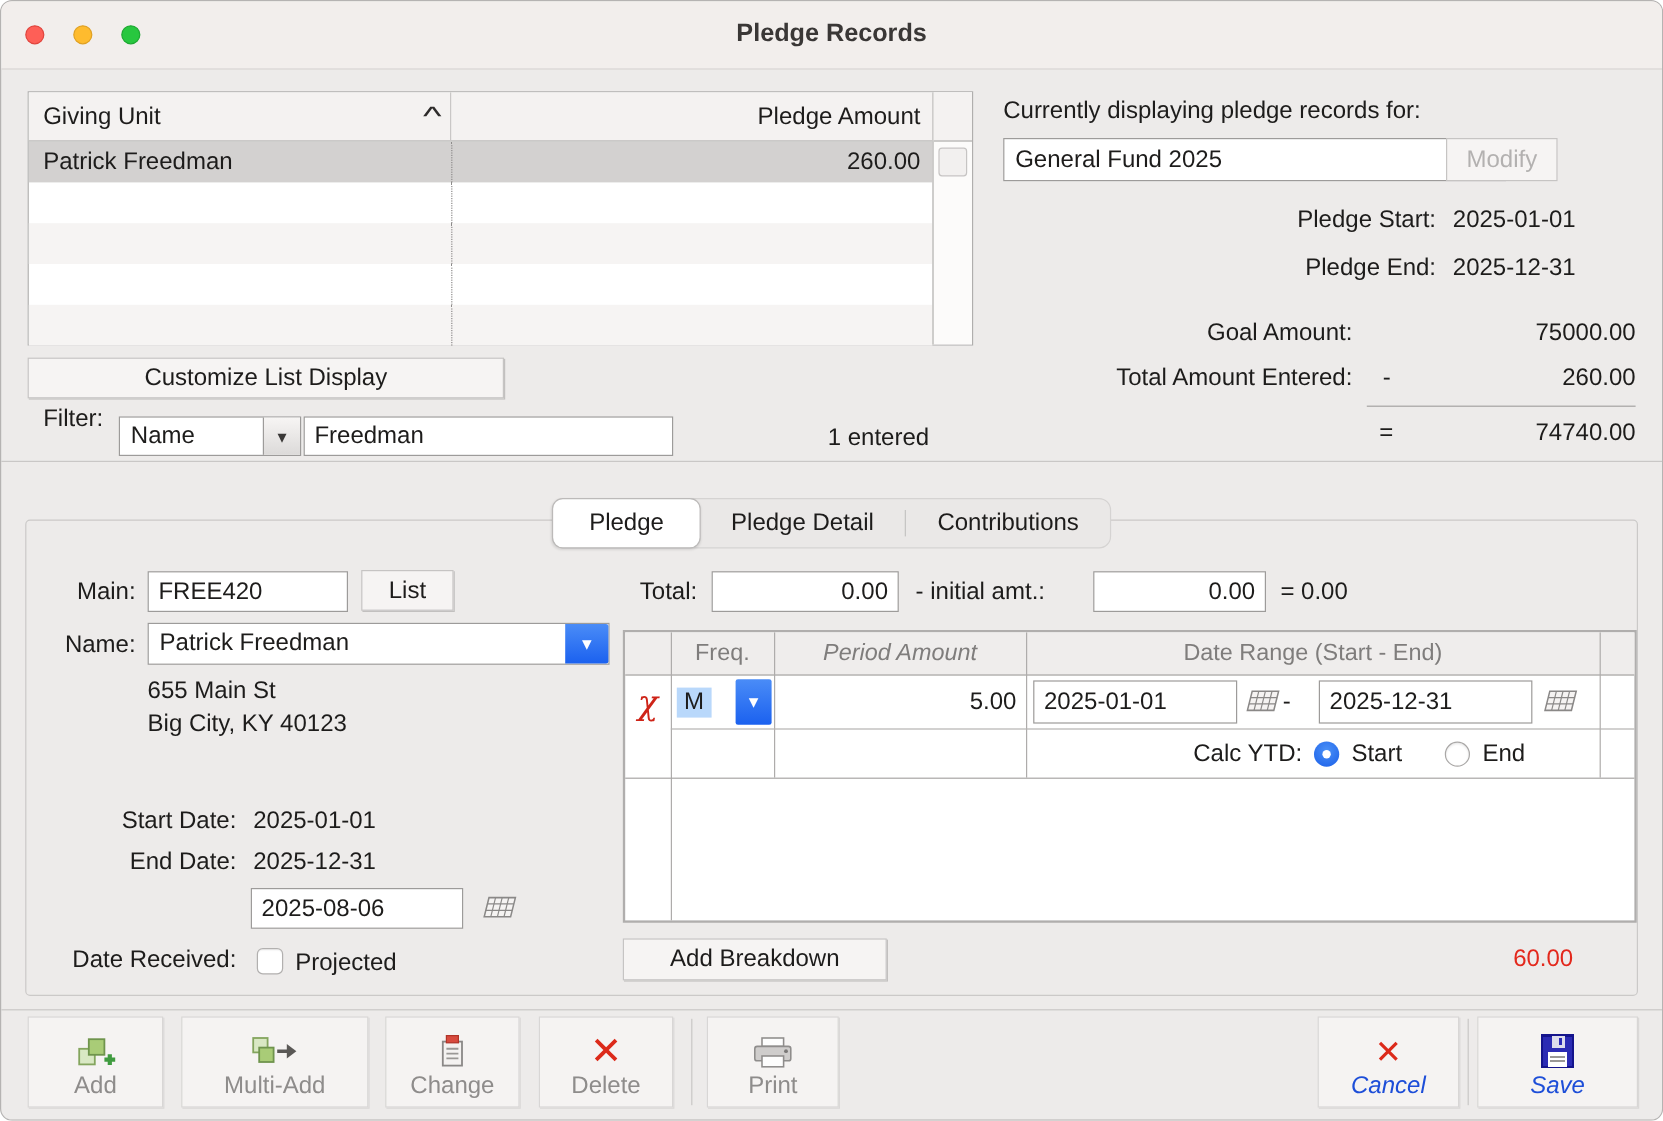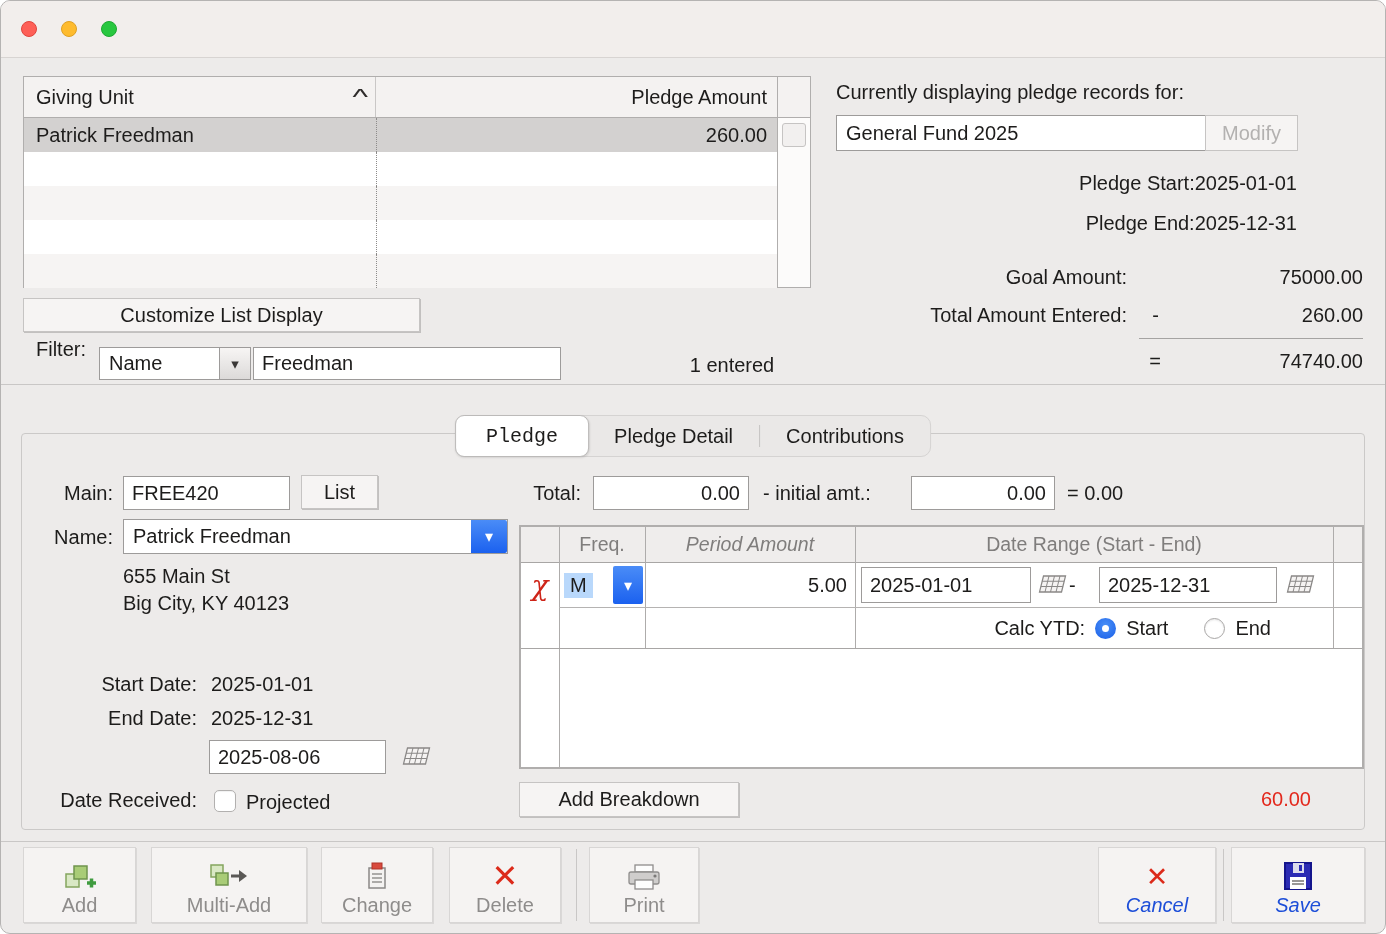--- a/index.html
+++ b/index.html
@@ -59,21 +59,21 @@
   #customize-btn { left:22px; top:297px; width:397px; height:34px; line-height:32px; }
   #filter-label { position:absolute; left:35px; top:331px; line-height:34px; }
   #filter-combo { left:98px; top:346px; width:152px; height:33px; }
   #filter-input { left:252px; top:346px; width:308px; height:33px; }
   #entered-count { position:absolute; left:656px; top:347px; width:150px; text-align:center; line-height:34px; }
 
   
   #fund-heading { position:absolute; left:835px; top:80px; }
   #fund-combo { left:835px; top:114px; width:419px; height:36px; }
   #modify-btn { left:1204px; top:114px; width:93px; height:36px; line-height:34px; color:#b3b1b0; box-shadow:none; }
-  .fund-daterow { position:absolute; right:88px; display:flex; }
+  .fund-daterow { position:absolute; right:72px; display:flex; gap:14px; }
   #pledge-start-row { top:171px; }
   #pledge-end-row { top:211px; }
   #goal-label { position:absolute; right:258px; top:265px; }
   #goal-value { position:absolute; right:22px; top:265px; }
   #total-entered-label { position:absolute; right:258px; top:303px; }
   #minus-sign { position:absolute; right:226px; top:303px; }
   #total-entered-value { position:absolute; right:22px; top:303px; }
   #sub-rule { position:absolute; right:22px; width:224px; top:337px; border-top:1px solid #a5a3a2; }
   #equals-sign { position:absolute; right:224px; top:349px; }
   #remaining-value { position:absolute; right:22px; top:349px; }
@@ -81,21 +81,21 @@
   #section-divider { position:absolute; left:0; right:0; top:383px; height:1px; background:#c9c7c6; }
 
   
   #detail-box { position:absolute; left:20px; top:432px; width:1344px; height:397px;
                 border:1px solid #cbc9c8; border-radius:4px; }
   #tab-strip { position:absolute; left:50%; top:414px; transform:translateX(-50%);
                height:42px; display:flex; align-items:stretch; background:#eae8e7;
                border:1px solid #d5d3d2; border-radius:10px; }
   .tab { display:flex; align-items:center; padding:0 26px; font-size:20px; white-space:nowrap; }
   .tab.active { background:#fff; border:1px solid #bcbab9; border-radius:9px; margin:-1px;
-                padding:4px 30px; box-shadow:0 1px 2px rgba(0,0,0,0.10);font-family:Liberation Mono, monospace; }
+                padding:4px 30px; box-shadow:0 1px 2px rgba(0,0,0,0.10); }
   .tab-sep { width:1px; background:#c5c3c2; margin:9px 0; }
 
   
   #code-label { left:20px; top:475px; width:92px; }
   #code-input { left:122px; top:475px; width:167px; height:34px; }
   #list-btn { left:300px; top:474px; width:77px; height:34px; line-height:32px; }
   #name-label { left:20px; top:519px; width:92px; height:35px; line-height:35px; }
   #name-combo { left:122px; top:518px; width:385px; height:35px; }
   #name-combo .bluebtn { width:36px; border-radius:0 2px 2px 0; }
   #addr1 { left:122px; top:562px; }
@@ -182,20 +182,21 @@
 </style>
 </head>
 <body>
 
 <div id="window">
 
   <div id="titlebar">
     <span class="light" id="light-close"></span>
     <span class="light" id="light-min"></span>
     <span class="light" id="light-zoom"></span>
+    <div id="window-title">Pledge Records</div>
   </div>
 
   <div id="giving-table">
     <div class="gt-main">
       <div class="gt-header">
         <div class="gt-h-unit">
           <span>Giving Unit</span>
           <span class="sort-caret">^</span>
         </div>
         <div class="gt-h-amount">

